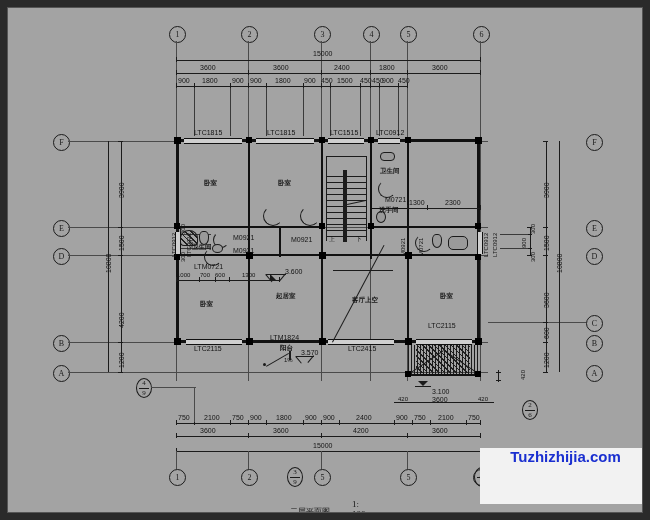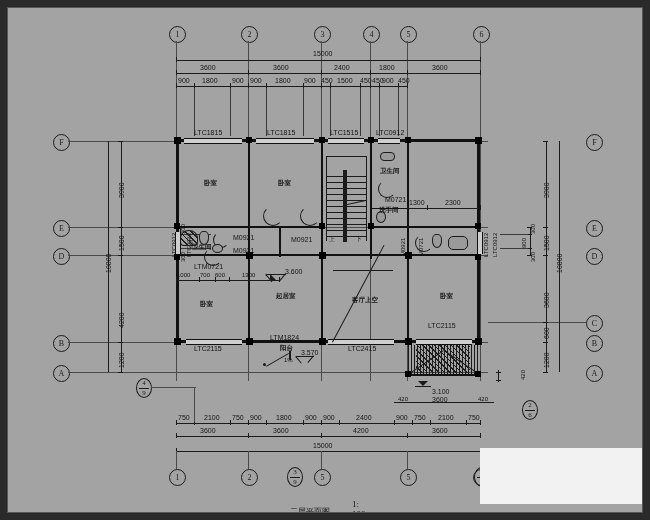--- a/index.html
+++ b/index.html
@@ -485,15 +485,16 @@
     <div class="sep"></div>
     <i>6</i>
   </div>
 
   <div id="title">
     <span class="t">二层平面图</span>
     <span class="s">1: 100</span>
   </div>
 
   <div id="wm">
+    <div class="en">Tuzhizhijia.com</div>
   </div>
 
 </div>
 
 </body></html>

